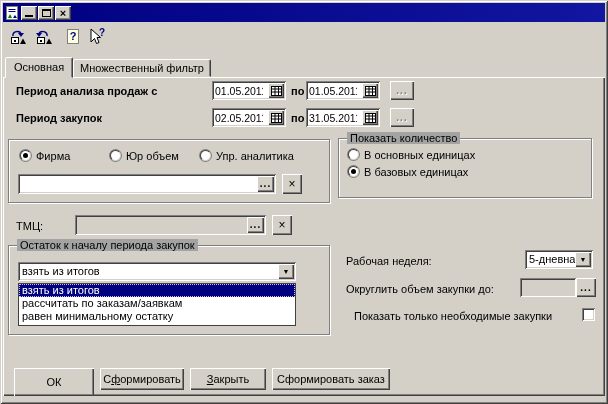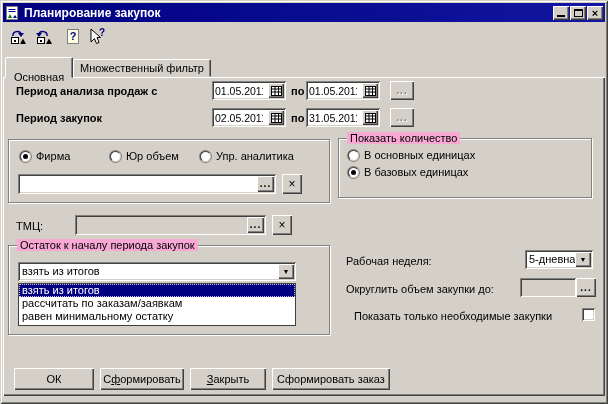--- a/index.html
+++ b/index.html
@@ -15,38 +15,38 @@
   .tb-btn{width:16px;height:14px;background:#d4d0c8;margin-left:1px;display:flex;align-items:center;justify-content:center;
     box-shadow:inset 1px 1px 0 #ffffff, inset -1px -1px 0 #404040, inset -2px -2px 0 #808080;cursor:default;}
   .min-glyph{width:8px;height:2px;background:#000;margin-top:7px;}
   .max-glyph{width:9px;height:8px;border:1px solid #000;border-top-width:2px;box-sizing:border-box;}
   .close-glyph{font-size:11px;font-weight:bold;line-height:10px;}
   
   .tool-btn{width:22px;height:22px;display:flex;align-items:center;justify-content:center;}
   
   .tab{box-sizing:border-box;background:#d4d0c8;text-align:center;
     border:1px solid;border-color:#ffffff #404040 transparent #ffffff;border-radius:2px 2px 0 0;
-    box-shadow:inset -1px 0 0 #808080;padding-top:13px;}
+    box-shadow:inset -1px 0 0 #808080;padding-top:3px;}
   .panel{left:3px;top:77px;width:602px;height:319px;background:#d4d0c8;
     box-shadow:inset 1px 1px 0 #ffffff, inset -1px -1px 0 #404040, inset -2px -2px 0 #808080;}
   
   .sunken{background:#fff;box-shadow:inset 1px 1px 0 #808080, inset -1px -1px 0 #ffffff,
       inset 2px 2px 0 #404040, inset -2px -2px 0 #d4d0c8;box-sizing:border-box;}
   .sunken.gray{background:#d4d0c8;}
   .btn3{background:#d4d0c8;box-shadow:inset 1px 1px 0 #ffffff, inset -1px -1px 0 #404040, inset -2px -2px 0 #808080;
     box-sizing:border-box;display:flex;align-items:center;justify-content:center;cursor:default;}
   .field-input{border:none;outline:none;background:transparent;font-family:"Liberation Sans",sans-serif;
     font-size:10.5px;width:100%;height:100%;padding:1px 3px;box-sizing:border-box;}
   .groupbox{border:1px solid #808080;box-shadow:inset 1px 1px 0 #ffffff, 1px 1px 0 #ffffff;box-sizing:border-box;}
-  .group-title{position:absolute;top:-7px;left:8px;background:#f9a8d4;padding:0 3px;line-height:12px;}
+  .group-title{position:absolute;top:-7px;left:8px;background:#a3a3a3;padding:0 3px;line-height:12px;}
   .bold{font-weight:bold;}
   .radio{width:11px;height:11px;border-radius:50%;background:#fff;box-sizing:border-box;
     border:1px solid;border-color:#404040 #d4d0c8 #d4d0c8 #404040;box-shadow:0 0 0 1px #808080;position:relative;}
   .radio.checked::after{content:"";position:absolute;left:2px;top:2px;width:5px;height:5px;border-radius:50%;background:#000;}
-  .radio-row{display:flex;align-items:flex-end;gap:5px;}
+  .radio-row{display:flex;align-items:flex-start;gap:5px;}
   .checkbox{width:13px;height:13px;background:#fff;box-shadow:inset 1px 1px 0 #808080, inset -1px -1px 0 #ffffff,
       inset 2px 2px 0 #404040, inset -2px -2px 0 #d4d0c8;box-sizing:border-box;}
   .ellipsis{font-weight:bold;font-size:10px;letter-spacing:1px;line-height:8px;}
   .disabled-txt{color:#808080;text-shadow:1px 1px 0 #fff;font-weight:bold;}
   .combo-arrow{font-size:7px;line-height:7px;}
   .droplist{background:#fff;border:1px solid #404040;box-sizing:border-box;}
   .droplist .opt{height:13px;line-height:13px;padding:0 3px;white-space:nowrap;}
   .droplist .opt.selected{background:#000080;color:#fff;outline:1px dotted #c0c0e8;outline-offset:-1px;}
   .gp-text{color:#0000c8;white-space:nowrap;}
   .lbl{white-space:nowrap;}
@@ -60,21 +60,20 @@
   <div class="abs titlebar">
     <span style="display:inline-flex;">
       <svg width="15" height="16" viewBox="0 0 15 16">
         <rect x="1.5" y="1.5" width="11" height="13" fill="#ffffff" stroke="#808080"></rect>
         <line x1="3.5" y1="4.5" x2="10.5" y2="4.5" stroke="#000080"></line>
         <line x1="3.5" y1="6.5" x2="10.5" y2="6.5" stroke="#000080"></line>
         <path d="M3 13 L7 13 L5 9 Z" fill="#008000"></path>
         <path d="M8 13 L12 13 L10 10 Z" fill="#000080"></path>
       </svg>
     </span>
-    <span class="title-text">Планирование закупок</span>
     <span class="tb-btn">
         <span class="min-glyph"></span>
       </span>
     <span class="tb-btn">
         <span class="max-glyph"></span>
       </span>
     <span class="tb-btn">
         <span class="close-glyph">×</span>
       </span>
   </div>
@@ -252,21 +251,21 @@
   <div class="abs sunken gray" style="left:520px;top:278px;width:56px;height:19px;">
     <input class="field-input" value="" style="">
   </div>
   <div class="abs btn3" style="left:576px;top:278px;width:20px;height:19px;">
     <span class="ellipsis">...</span>
   </div>
 
   <span class="abs lbl" style="left:337px;top:310px;margin-left:17px;">Показать только необходимые закупки</span>
   <div class="abs checkbox" style="left:582px;top:308px;"></div>
 
-  <div class="abs btn3" style="left:14px;top:368px;width:80px;height:22px;">
+  <div class="abs btn3" style="left:14px;top:368px;width:80px;height:28px;">
     <span><span>ОК</span><u></u><span></span></span>
   </div>
   <div class="abs btn3" style="left:100px;top:368px;width:84px;height:22px;">
     <span><span>С</span><u>ф</u><span>ормировать</span></span>
   </div>
   <div class="abs btn3" style="left:190px;top:368px;width:76px;height:22px;">
     <span><span></span><u>З</u><span>акрыть</span></span>
   </div>
   <div class="abs btn3" style="left:272px;top:368px;width:118px;height:22px;">
     <span><span>Сформировать заказ</span><u></u><span></span></span>

